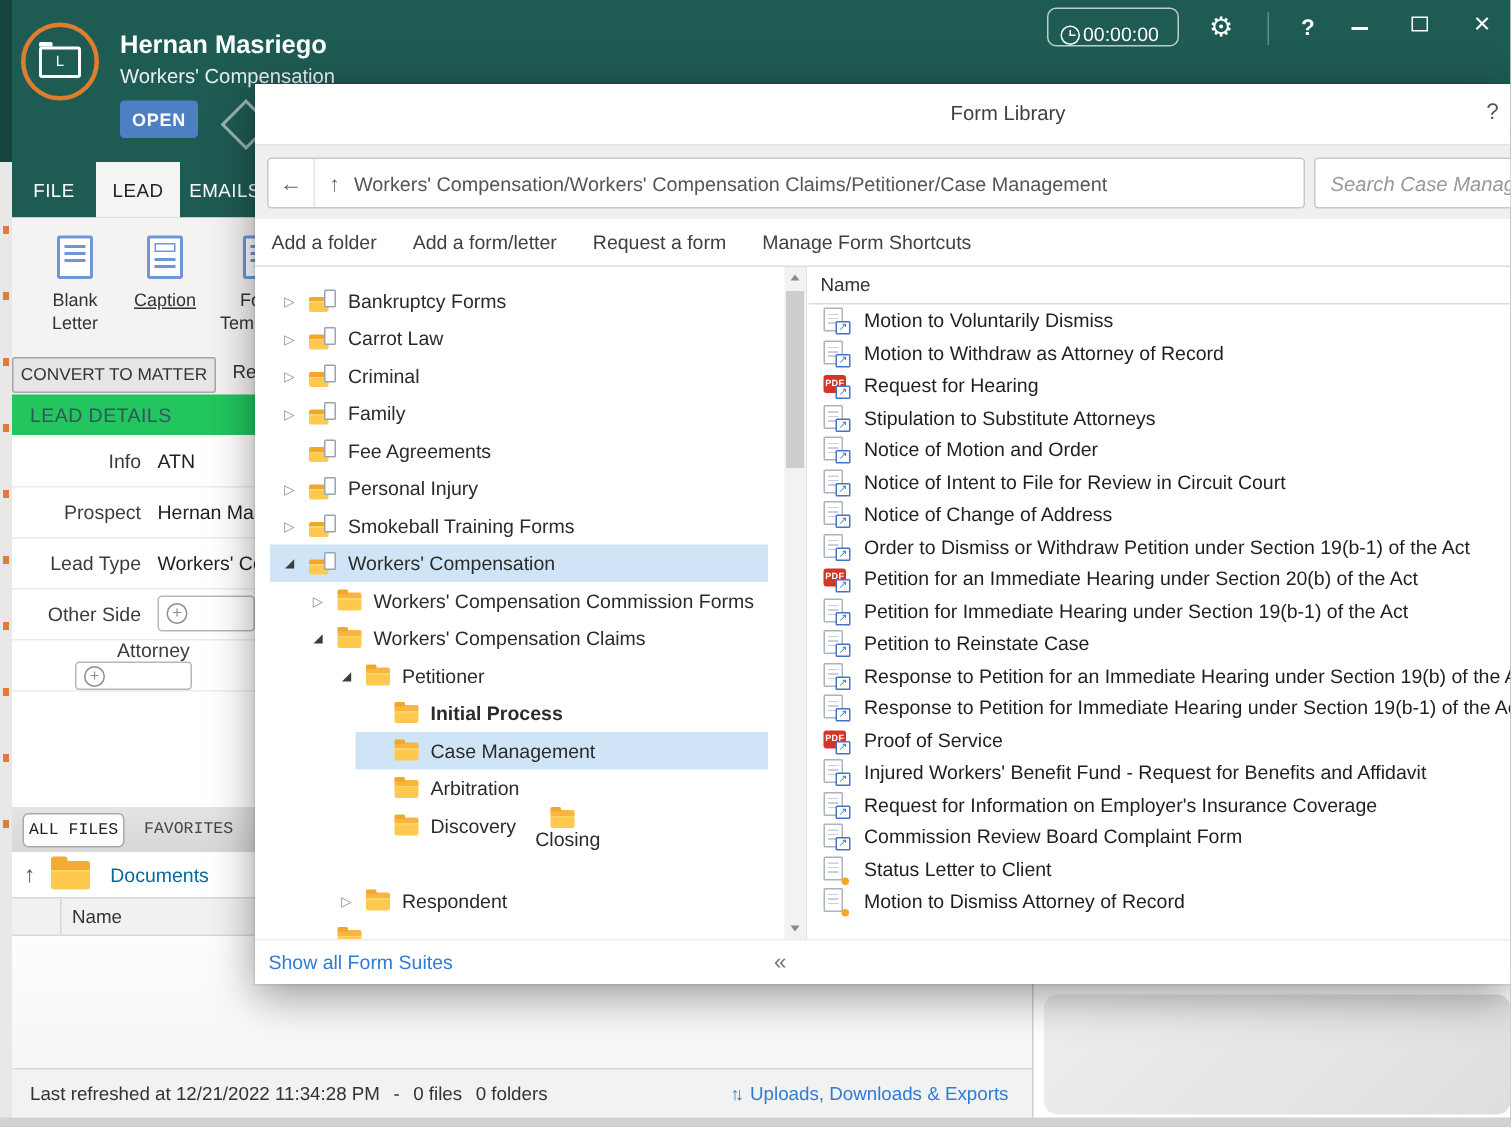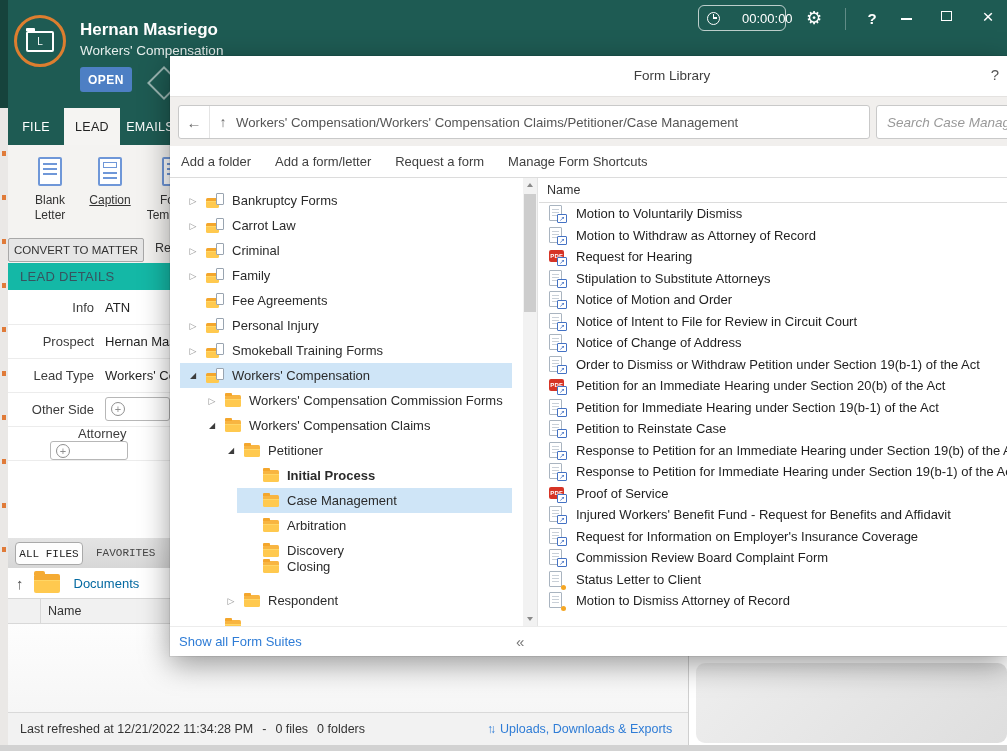--- a/index.html
+++ b/index.html
@@ -15,21 +15,21 @@
   
   .titlebar{left:8px;top:0;width:999px;height:56px;background:#1E5B53;}
   .teal-left{left:8px;top:56px;width:162px;height:89px;background:#1E5B53;}
   .avatar{left:14px;top:15px;width:52px;height:52px;border:3px solid #DD7E2F;border-radius:50%;box-sizing:border-box;display:flex;align-items:center;justify-content:center;}
   .av-folder{width:24px;height:17px;border:2px solid #fff;border-radius:2px;position:relative;color:#fff;font-size:10px;display:flex;align-items:center;justify-content:center;}
   .av-folder::before{content:"";position:absolute;top:-5px;left:-2px;width:9px;height:3px;background:#fff;border-radius:1px 1px 0 0;}
   .lead-name{left:80px;top:20px;color:#fff;font-size:17px;font-weight:bold;}
   .lead-sub{left:80px;top:43px;color:#e7efed;font-size:13.5px;}
   .open-btn{left:80px;top:67px;width:52px;height:25px;background:#4D7FC4;border-radius:3px;color:#fff;font-size:12px;font-weight:bold;letter-spacing:.5px;display:flex;align-items:center;justify-content:center;}
   .diamond{left:152px;top:71px;width:20px;height:20px;border:2px solid rgba(255,255,255,.55);transform:rotate(45deg);}
-  .timer{left:698px;top:5px;width:88px;height:26px;border:1px solid rgba(255,255,255,.7);border-radius:6px;display:flex;align-items:center;gap:22px;padding-left:8px;box-sizing:border-box;color:#fff;font-size:13px;}
+  .timer{left:698px;top:5px;width:88px;height:26px;border:1px solid rgba(255,255,255,.7);border-radius:6px;display:flex;align-items:flex-end;gap:2px;padding-left:8px;box-sizing:border-box;color:#fff;font-size:13px;}
   .clock{width:13px;height:13px;border:1.5px solid #fff;border-radius:50%;position:relative;box-sizing:border-box;flex:none;}
   .clock::before{content:"";position:absolute;left:4.5px;top:1.5px;width:1.5px;height:4px;background:#fff;}
   .clock::after{content:"";position:absolute;left:4.5px;top:4.8px;width:4px;height:1.5px;background:#fff;}
   .gear{left:801px;top:5px;width:26px;height:26px;color:#fff;font-size:18px;text-align:center;line-height:26px;}
   .tb-sep{left:845px;top:8px;width:1px;height:22px;background:rgba(255,255,255,.3);}
   .win-help{left:860px;top:7px;width:24px;height:24px;color:#fff;font-weight:bold;font-size:15px;text-align:center;line-height:24px;}
   .win-min{left:901px;top:18px;width:11px;height:2px;background:#fff;}
   .win-max{left:941px;top:11px;width:11px;height:10px;border:1.7px solid #fff;box-sizing:border-box;}
   .win-close{left:975px;top:4px;width:26px;height:26px;color:#fff;font-size:19px;text-align:center;line-height:26px;}
 
@@ -46,21 +46,21 @@
   .rib{position:absolute;top:12px;width:58px;text-align:center;color:#333;font-size:12px;line-height:15px;}
   .rib.r0{left:13px;}.rib.r1{left:73px;text-decoration:underline;}.rib.r2{left:137px;}
   .ric{width:24px;height:29px;border:2px solid #6F97D8;border-radius:2px;margin:0 auto 7px auto;background:#fff;position:relative;box-sizing:border-box;}
   .ric::before{content:"";position:absolute;left:3px;right:3px;top:4px;height:15px;background:repeating-linear-gradient(180deg,#6F97D8 0 2px,transparent 2px 5px);}
   .ric.cap::after{content:"";position:absolute;left:3px;right:3px;top:3px;height:6px;border:1.5px solid #6F97D8;box-sizing:border-box;background:#fff;}
   .ric.cap::before{top:13px;height:9px;}
   .convert-btn{left:8px;top:238px;width:136px;height:24px;background:#e6e6e6;border:1px solid #a8a8a8;border-radius:2px;box-sizing:border-box;color:#333;font-size:11.5px;display:flex;align-items:center;justify-content:center;}
   .clipped-btn{left:155px;top:241px;color:#333;font-size:12.5px;}
 
   
-  .ld-header{left:8px;top:263px;width:162px;height:27px;background:#14b8a6;color:#37535f;font-size:13px;display:flex;align-items:center;padding-left:12px;box-sizing:border-box;letter-spacing:.3px;}
+  .ld-header{left:8px;top:263px;width:162px;height:27px;background:#22c55e;color:#37535f;font-size:13px;display:flex;align-items:center;padding-left:12px;box-sizing:border-box;letter-spacing:.3px;}
   .ld-body{left:8px;top:290px;width:162px;height:248px;background:#fff;}
   .ld-row{position:absolute;left:0;width:162px;height:34px;border-bottom:1px solid #ececec;display:flex;align-items:center;overflow:hidden;}
   .ld-label{width:86px;text-align:right;margin-right:11px;color:#3c3c3c;font-size:13px;flex:none;}
   .ld-value{color:#1f1f1f;font-size:13px;white-space:nowrap;}
   .add-box{width:78px;height:24px;border:1px solid #b7b7b7;border-radius:3px;background:#fff;display:flex;align-items:center;padding-left:5px;box-sizing:border-box;}
   .plus-circ{width:14px;height:14px;border:1px solid #8f8f8f;border-radius:50%;color:#8f8f8f;font-size:11px;line-height:13px;text-align:center;box-sizing:border-box;}
 
   
   .files-tabs{left:8px;top:538px;width:162px;height:30px;background:linear-gradient(180deg,#e4e4e4,#d7d7d7);font-family:Liberation Mono, monospace;}
   .ft-all{position:absolute;left:7px;top:4px;width:68px;height:23px;background:#fdfdfd;border:1px solid #a9a9a9;border-radius:4px;box-sizing:border-box;color:#222;font-size:11px;display:flex;align-items:center;justify-content:center;}
@@ -367,21 +367,21 @@
         <div class="trow" style="top: 335px; left: 67px; width: 275px;">
           <span class="arr-slot"></span>
           <span class="foldr"></span>
           <span class="tlabel">Arbitration</span>
         </div>
         <div class="trow" style="top: 360px; left: 67px; width: 275px;">
           <span class="arr-slot"></span>
           <span class="foldr"></span>
           <span class="tlabel">Discovery</span>
         </div>
-        <div class="trow" style="top: 376px; left: 67px; width: 275px;">
+        <div class="trow" style="top: 362px; left: 67px; width: 275px; flex-direction: column;">
           <span class="arr-slot"></span>
           <span class="foldr"></span>
           <span class="tlabel">Closing</span>
         </div>
         <div class="trow" style="top: 410px; left: 48px; width: 294px;">
           <span class="arr-slot">
             <span class="arr-c">▷</span>
           </span>
           <span class="foldr"></span>
           <span class="tlabel">Respondent</span>

